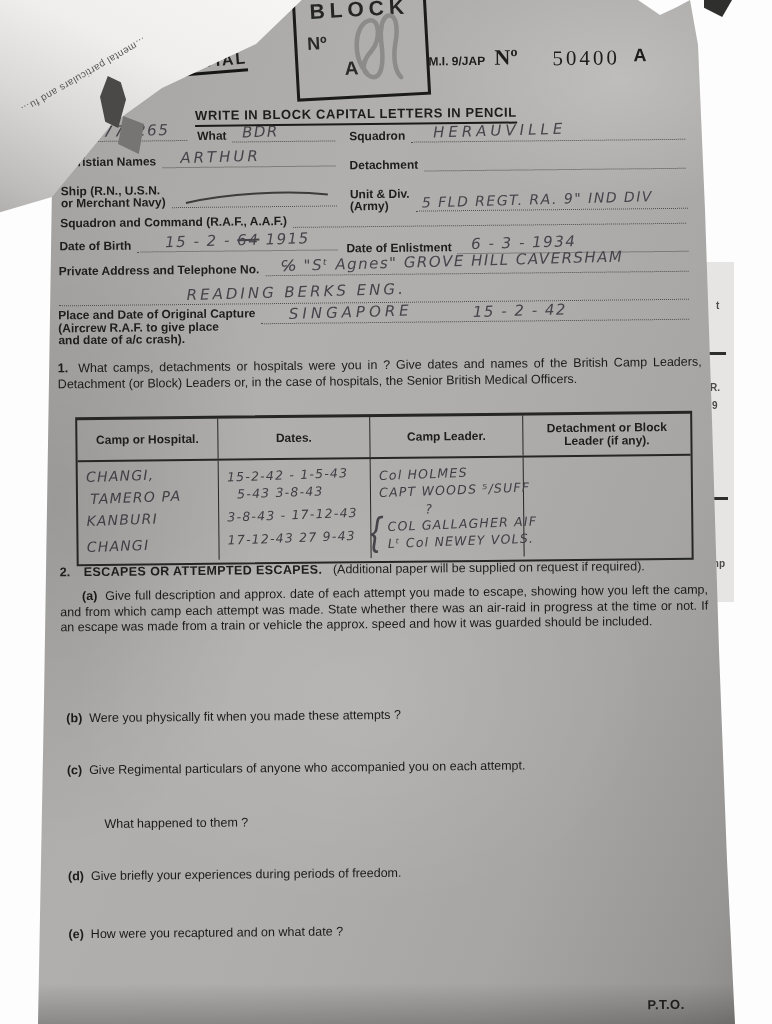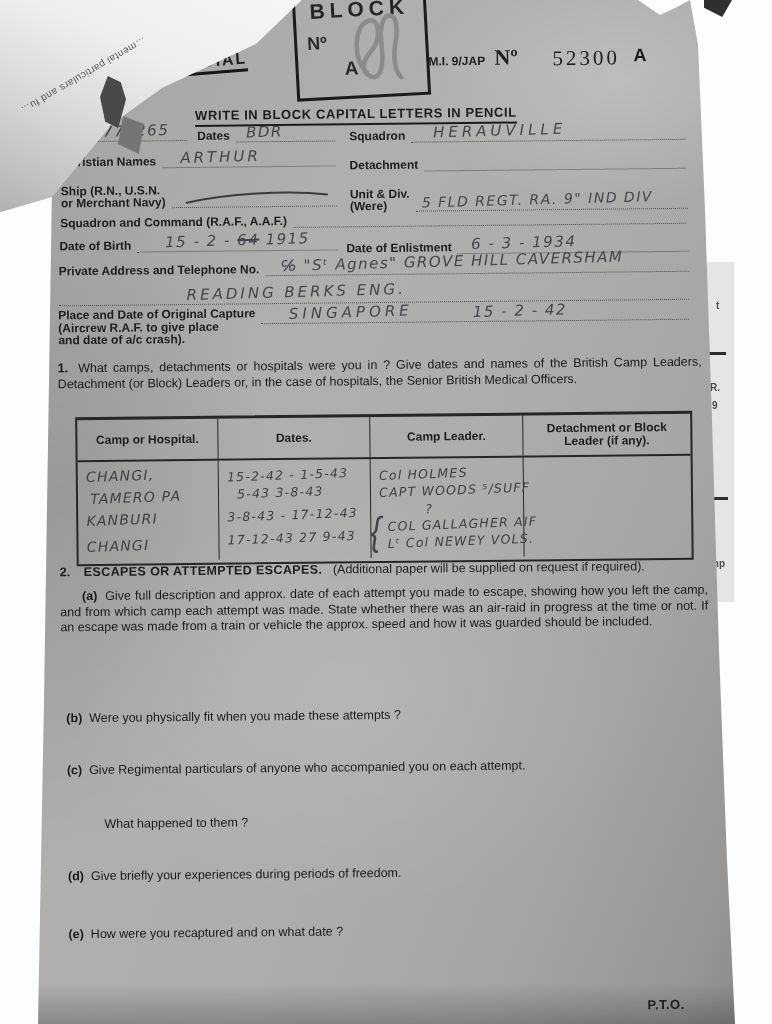--- a/index.html
+++ b/index.html
@@ -107,32 +107,32 @@
         <div class="stamp-word">BLOCK</div>
         <div class="stamp-no">Nº</div>
         <div class="stamp-a">A</div>
         <svg class="scribble" width="62" height="84" viewBox="0 0 62 84">
           <path d="M18 66 C 4 50, 8 18, 22 14 C 34 10, 34 34, 24 44 C 16 52, 10 64, 22 70 C 32 74, 36 58, 34 36 C 33 24, 36 12, 42 10 C 50 8, 52 22, 48 38 C 45 52, 46 66, 52 72" fill="none" stroke="#8c8b89" stroke-width="4.5" stroke-linecap="round"></path>
         </svg>
       </div>
 
       <div class="mi-ref">M.I. 9/JAP</div>
       <div class="serial-no-sign">Nº</div>
-      <div class="serial-num">52300</div>
+      <div class="serial-num">50400</div>
       <div class="serial-suffix">A</div>
       <div class="instruction">WRITE IN BLOCK CAPITAL LETTERS IN PENCIL</div>
 
       <div class="row" style="left:66px;top:124px;width:124px;">
         <span class="lbl">No.</span>
         <span class="fill">
             <span class="hand" style="left:4px;">5771265</span>
           </span>
       </div>
       <div class="row" style="left:200px;top:126px;width:138px;">
-        <span class="lbl">Dates</span>
+        <span class="lbl">What</span>
         <span class="fill">
             <span class="hand" style="left:10px;">BDR</span>
           </span>
       </div>
       <div class="row" style="left:352px;top:128px;width:336px;">
         <span class="lbl">Squadron</span>
         <span class="fill">
             <span class="hand" style="left:22px;letter-spacing:4px;">HERAUVILLE</span>
           </span>
       </div>
@@ -157,21 +157,21 @@
         </span>
         <span class="fill">
           <svg width="150" height="18" style="position:absolute;bottom:0;left:10px;">
             <path d="M4 14 C 45 5, 105 2, 146 7" fill="none" stroke="#3d3c3a" stroke-width="2"></path>
           </svg>
         </span>
       </div>
       <div class="row" style="left:352px;top:188px;width:338px;">
         <span class="lbl2">
           <span>Unit &amp; Div.</span><br>
-          <span>(Were)</span>
+          <span>(Army)</span>
         </span>
         <span class="fill">
             <span class="hand" style="left:6px;font-size:14px;">5 FLD REGT. RA. 9" IND DIV</span>
           </span>
       </div>
 
       <div class="row" style="left:62px;top:212px;width:626px;">
         <span class="lbl">Squadron and Command (R.A.F., A.A.F.)</span>
         <span class="fill">
             <span class="hand"></span>

